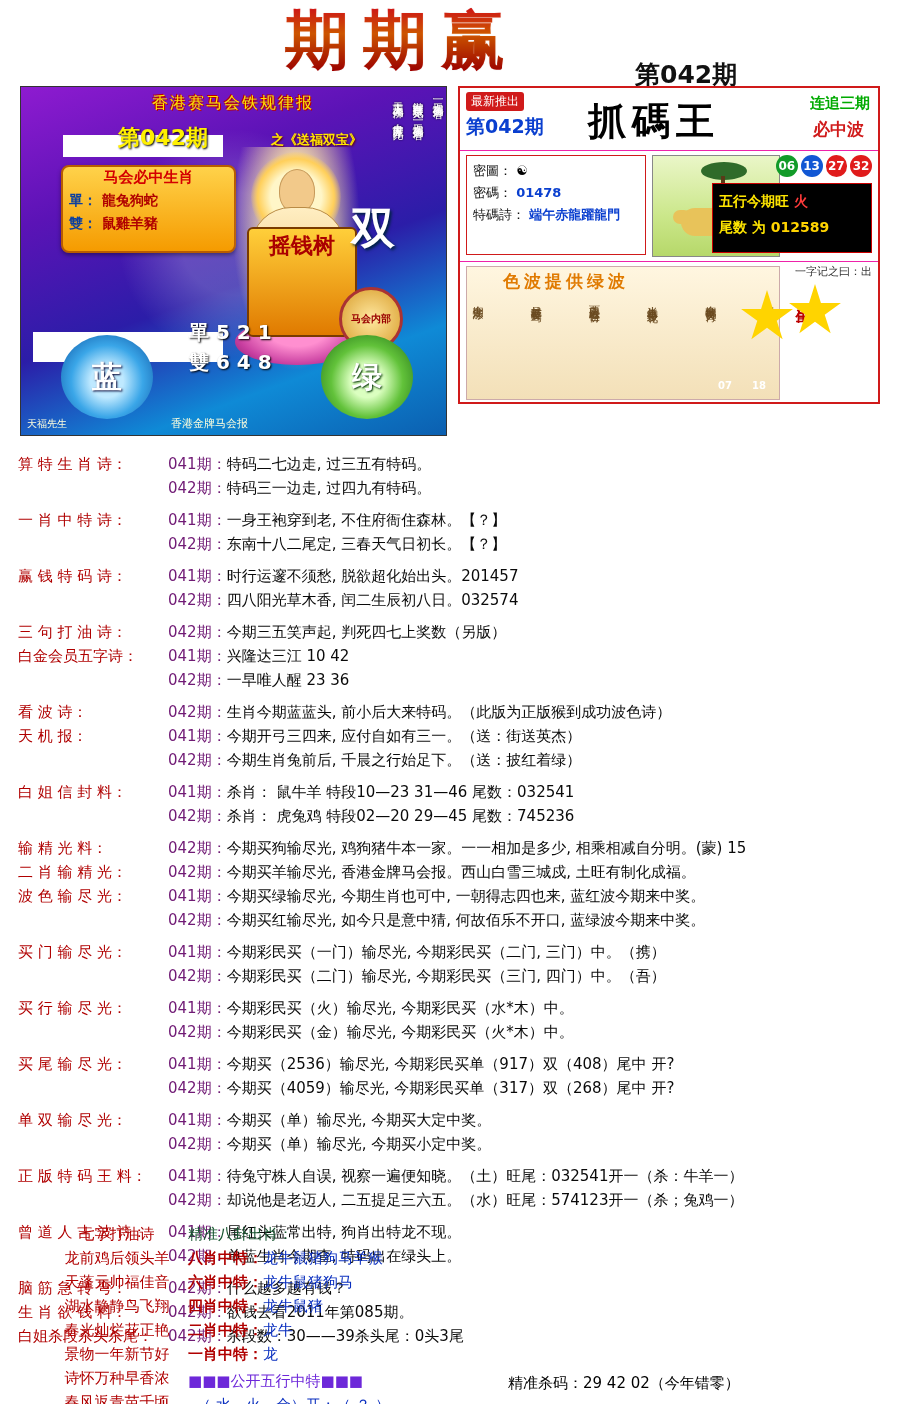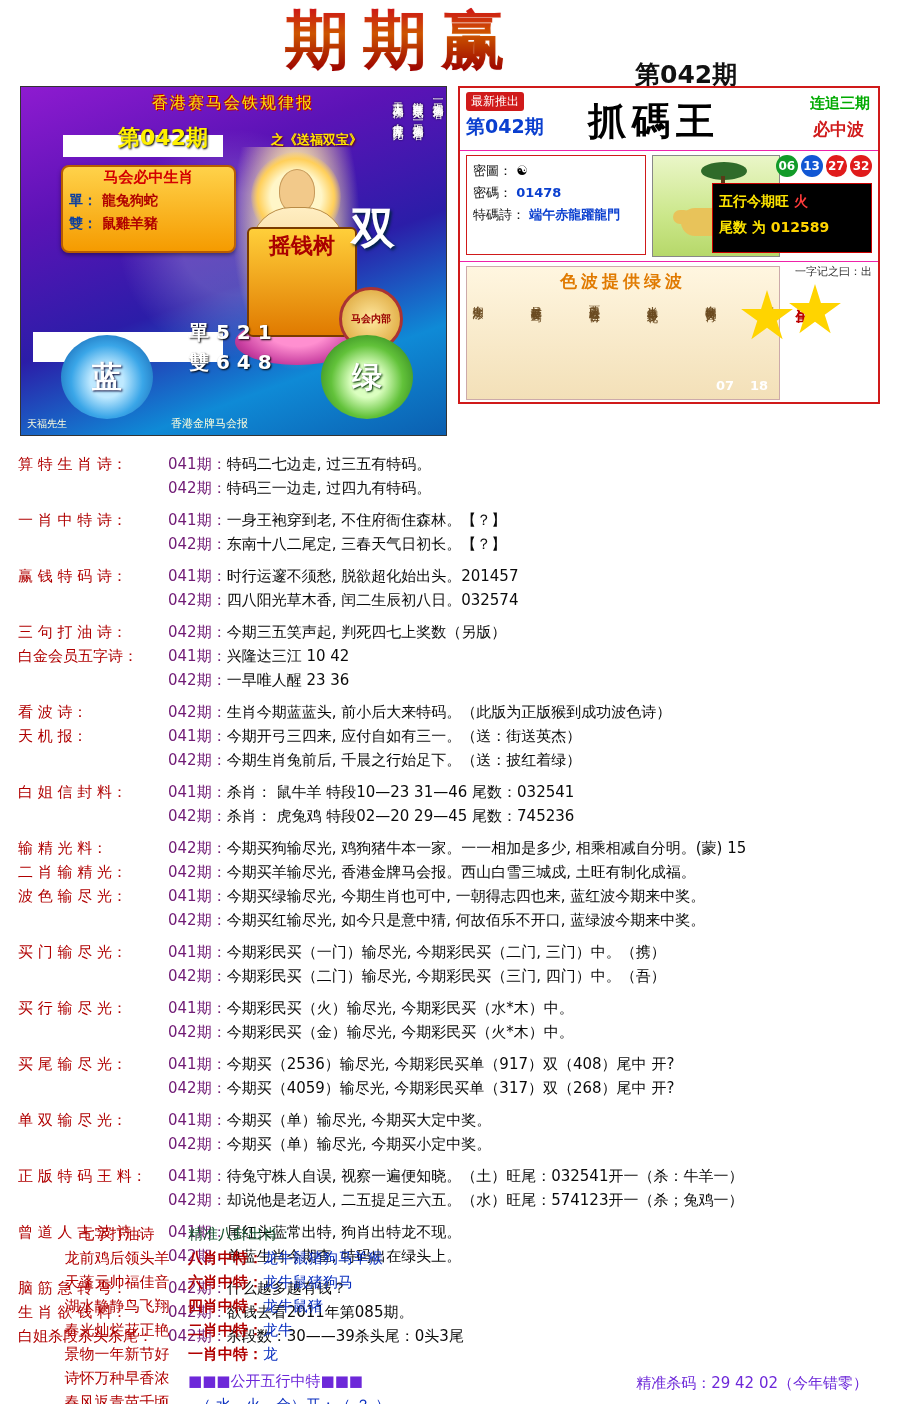--- a/index.html
+++ b/index.html
@@ -194,21 +194,21 @@
   .wuxing .fire{color:#ff3b3b;}
   .wuxing .digits{color:#ffd400;}
   .rc-row3{position:relative;height:142px;border-top:1px solid #e2a;}
   .sepia{
     position:absolute;left:6px;top:4px;width:312px;height:132px;
     background:linear-gradient(180deg,#fff6e0,#f3e0b8);
     border:1px solid #caa;
     overflow:hidden;
   }
   .sepia .hdr{
-    text-align:center;font-size:17px;font-weight:bold;color:#e07a00;margin-top:3px;letter-spacing:4px;
+    font-size:17px;font-weight:bold;color:#e07a00;margin-top:3px;letter-spacing:4px;padding-left:36px;
   }
   .sepia .cols{
     position:absolute;left:4px;top:30px;right:4px;bottom:4px;
     display:flex;justify-content:space-between;
   }
   .vcol{
     writing-mode:vertical-rl;text-orientation:upright;
     font-size:11px;color:#6a4a20;line-height:13px;letter-spacing:1px;
   }
   .sx-badge{
@@ -222,21 +222,21 @@
     position:absolute;width:54px;height:54px;
     background:#ffd400;
     clip-path:polygon(50% 0%,61% 35%,98% 35%,68% 57%,79% 91%,50% 70%,21% 91%,32% 57%,2% 35%,39% 35%);
   }
   .star.s1{left:-40px;top:6px;}
   .star.s2{left:8px;top:0px;}
   .bottom-nums{
     position:absolute;right:4px;bottom:6px;width:300px;display:flex;gap:8px;justify-content:flex-end;
   }
   .ball2{
-    width:26px;height:26px;border-radius:50%;color:#fff;font-size:13px;font-weight:bold;
+    width:26px;height:26px;border-radius:50%;color:#fff;font-size:10px;font-weight:bold;
     display:flex;align-items:center;justify-content:center;
   }
   .memo{
     position:absolute;right:6px;top:2px;font-size:11px;color:#333;
   }
 
   
   .body-wrap{
     position:absolute;left:0;top:452px;width:900px;
   }
@@ -259,21 +259,21 @@
     font-size:15px;line-height:24px;color:#b00000;
   }
   .bl-mid{
     position:absolute;left:188px;top:0;width:330px;
     font-size:15px;line-height:24px;color:#0a2fbf;
   }
   .bl-mid .hd{color:#14532d;}
   .bl-mid .itm b{color:#b00000;}
   .bl-right{
     position:absolute;left:508px;top:152px;width:360px;
-    font-size:15px;color:#6d28d9;text-align:right;
+    font-size:15px;color:#000000;
   }
   .pub{
     position:absolute;left:188px;top:150px;font-size:15px;color:#6d28d9;
   }
   .pub2{
     position:absolute;left:196px;top:174px;font-size:15px;color:#0a2fbf;
   }
 </style>
 </head>
 <body>

